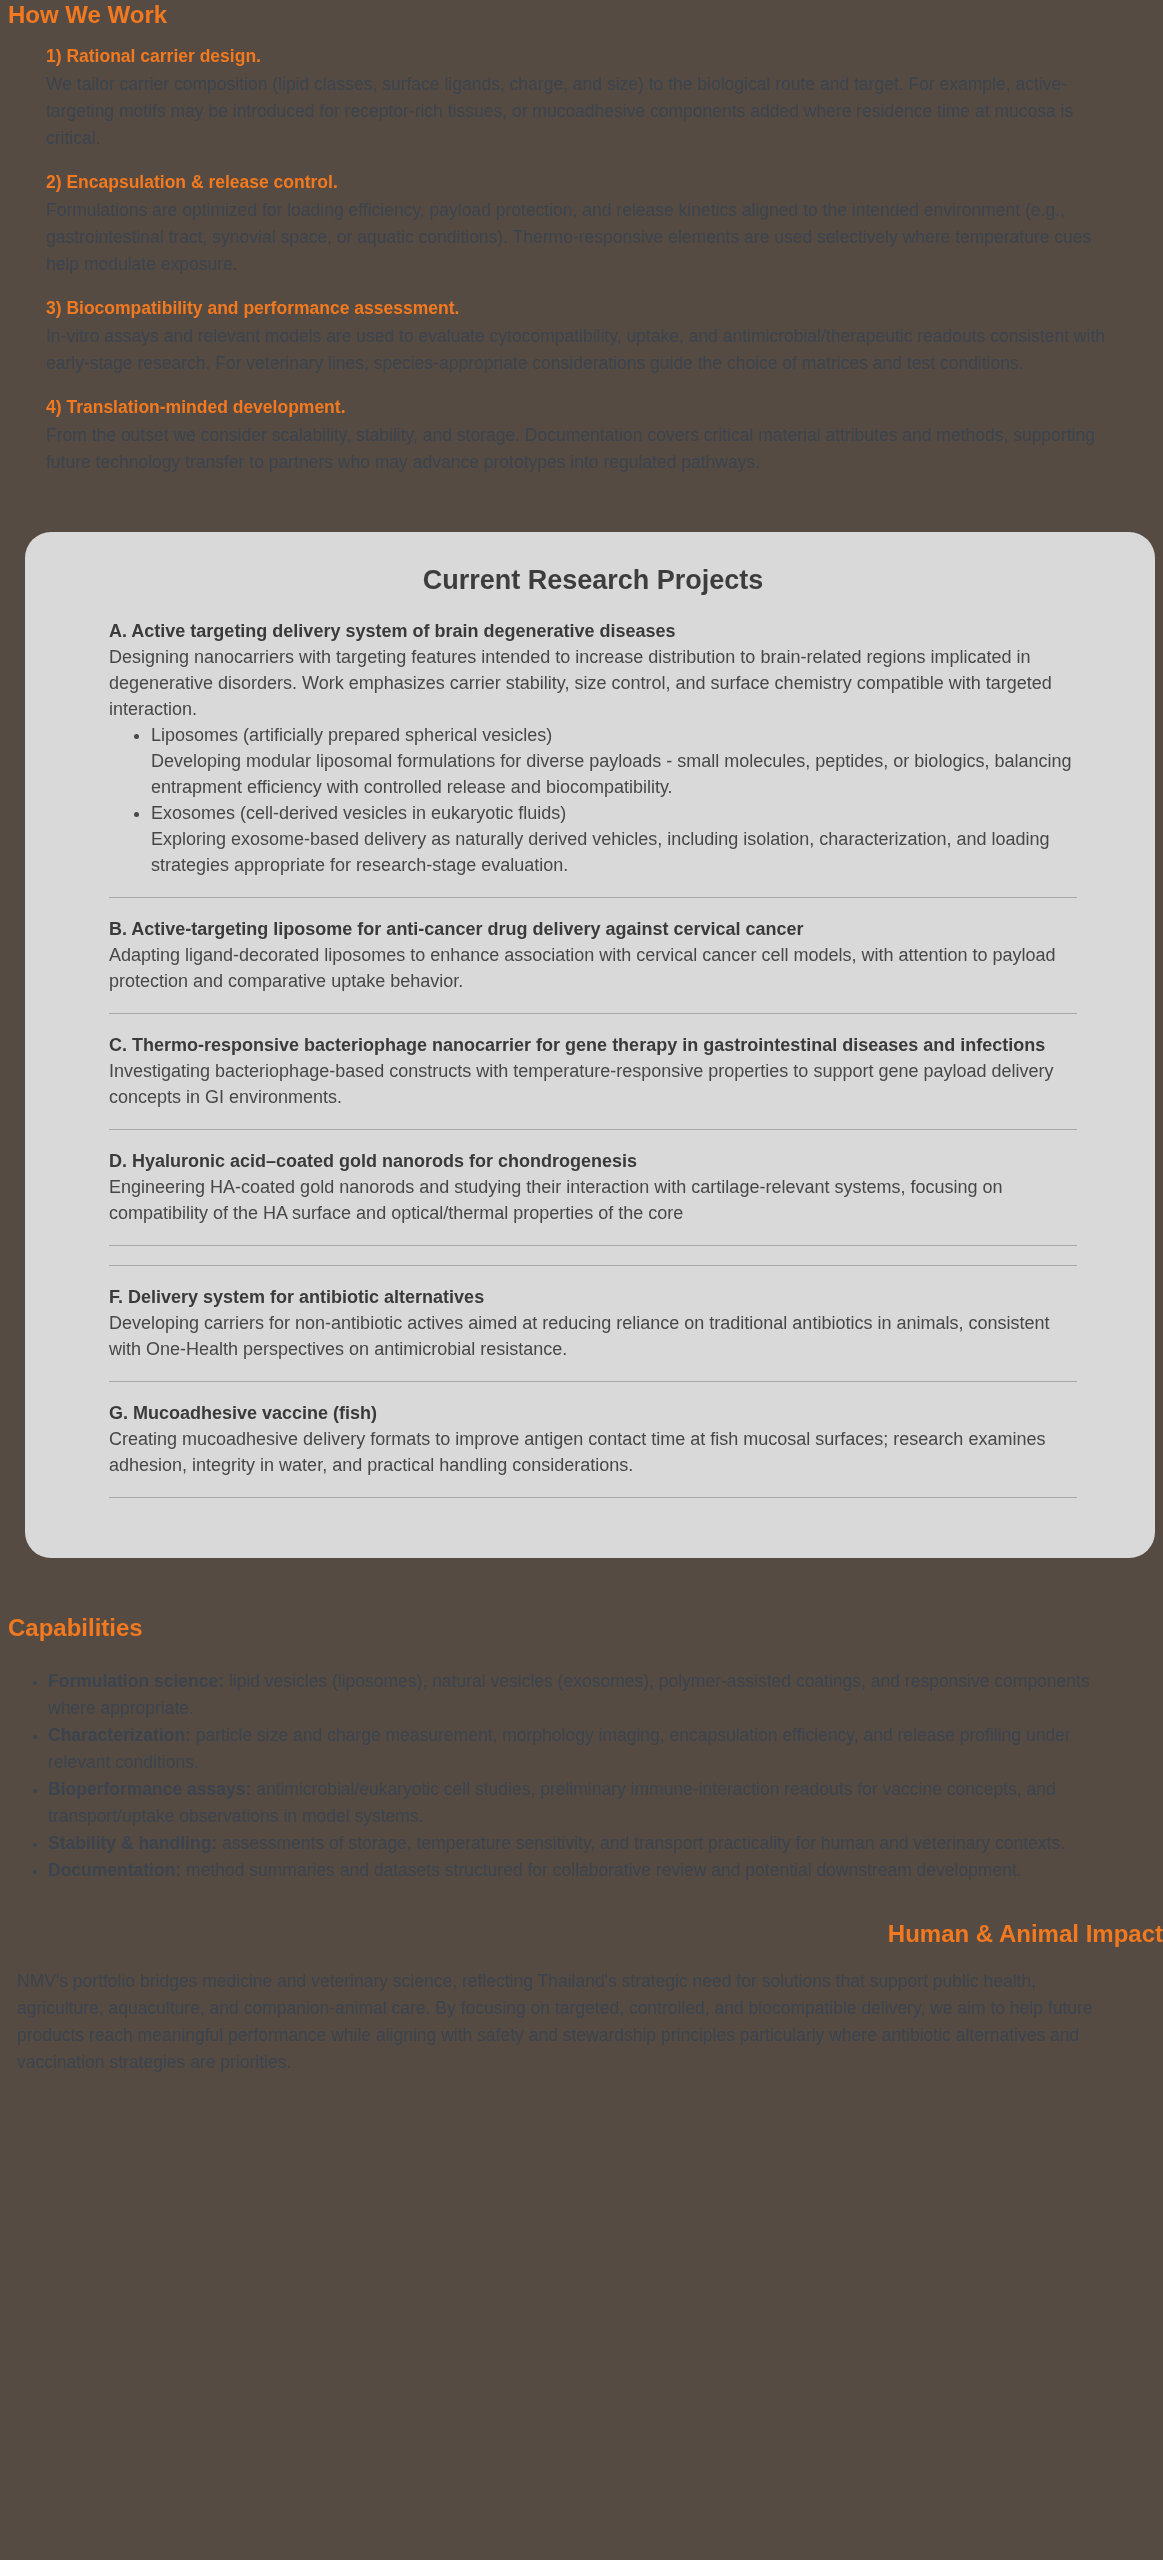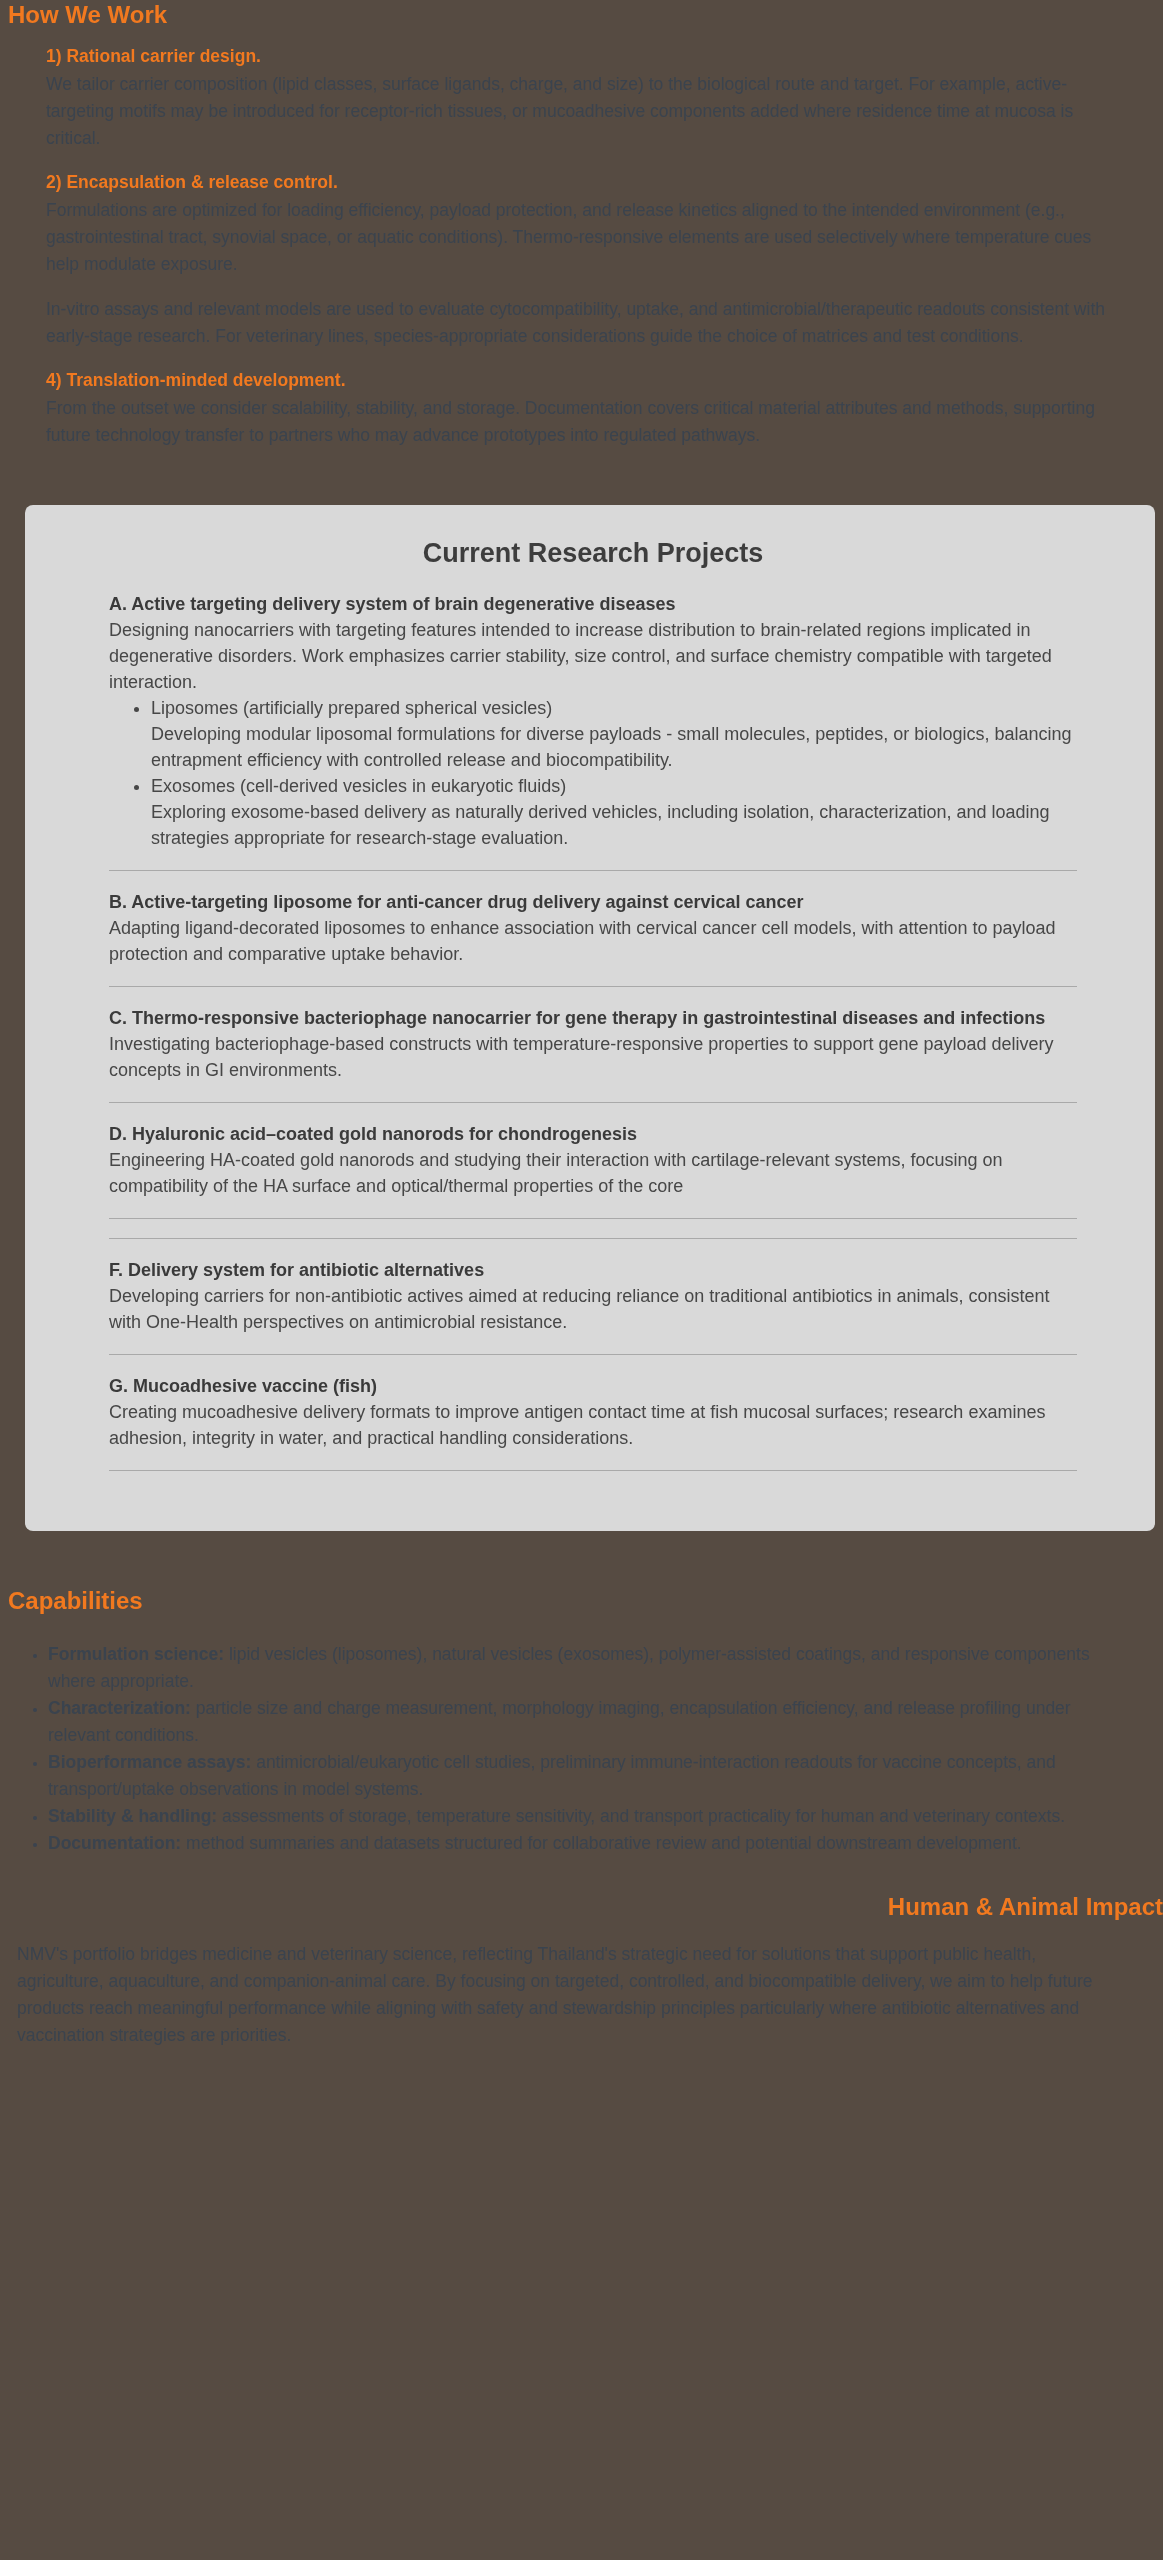--- a/index.html
+++ b/index.html
@@ -31,21 +31,21 @@
   }
   .step-body {
     color: #3a434e;
     font-size: 17.5px;
     line-height: 27px;
     margin: 0;
   }
   
   .card {
     background: #d9d9d9;
-    border-radius: 8px;
+    border-radius: 26px;
     margin: 56px 20px 0 25px;
     width: 1130px;
     padding: 26px 78px 42px 84px;
   }
   .card-title {
     text-align: center;
     color: #3d3d3d;
     font-size: 27px;
     font-weight: bold;
     margin: 6px 0 22px 0;
@@ -114,20 +114,21 @@
 <div class="steps">
   <div class="step">
     <h3 class="step-heading">1) Rational carrier design.</h3>
     <p class="step-body">We tailor carrier composition (lipid classes, surface ligands, charge, and size) to the biological route and target. For example, active-targeting motifs may be introduced for receptor-rich tissues, or mucoadhesive components added where residence time at mucosa is critical.</p>
   </div>
   <div class="step">
     <h3 class="step-heading">2) Encapsulation &amp; release control.</h3>
     <p class="step-body">Formulations are optimized for loading efficiency, payload protection, and release kinetics aligned to the intended environment (e.g., gastrointestinal tract, synovial space, or aquatic conditions). Thermo-responsive elements are used selectively where temperature cues help modulate exposure.</p>
   </div>
   <div class="step">
+    <h3 class="step-heading">3) Biocompatibility and performance assessment.</h3>
     <p class="step-body">In-vitro assays and relevant models are used to evaluate cytocompatibility, uptake, and antimicrobial/therapeutic readouts consistent with early-stage research. For veterinary lines, species-appropriate considerations guide the choice of matrices and test conditions.</p>
   </div>
   <div class="step">
     <h3 class="step-heading">4) Translation-minded development.</h3>
     <p class="step-body">From the outset we consider scalability, stability, and storage. Documentation covers critical material attributes and methods, supporting future technology transfer to partners who may advance prototypes into regulated pathways.</p>
   </div>
 </div>
 
 <div class="card">
   <h2 class="card-title">Current Research Projects</h2>

